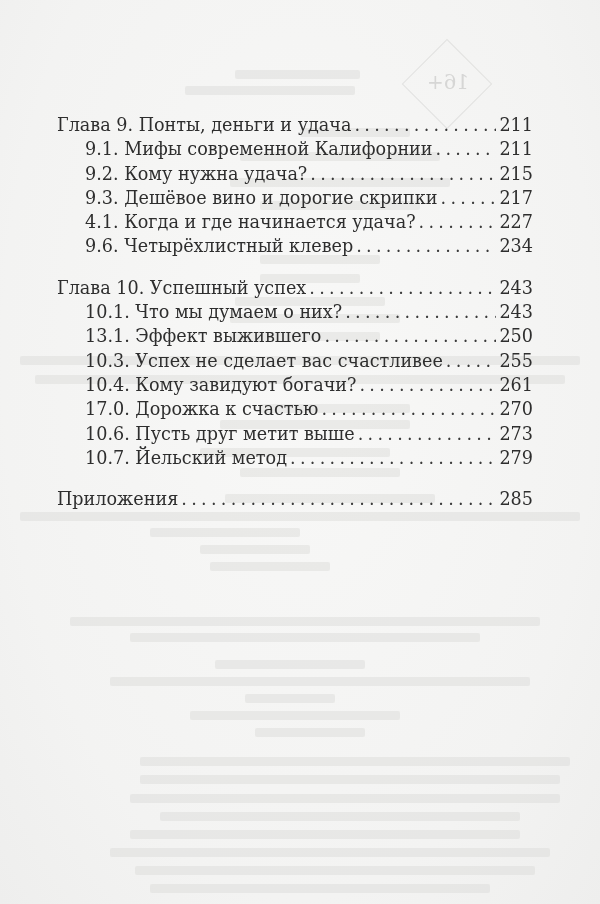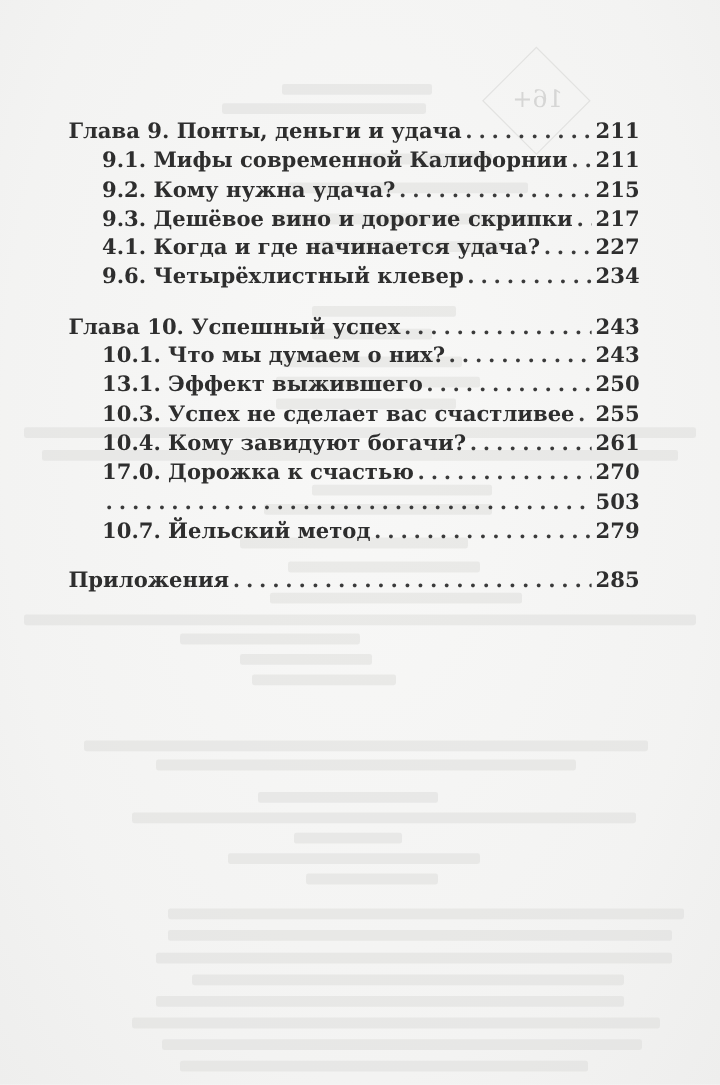--- a/index.html
+++ b/index.html
@@ -55,21 +55,20 @@
       font-size: 20px;
       color: #d6d6d5;
       transform: scaleX(-1);
     }
 
     .toc {
       position: absolute;
       left: 57px;
       top: 98px;
       width: 476px;
-      font-weight: bold;
     }
     .toc-row {
       display: flex;
       align-items: baseline;
       height: 24.3px;
       font-size: 17.6px;
       line-height: 24.3px;
       white-space: nowrap;
     }
     .toc-row.sub {
@@ -87,20 +86,21 @@
     }
     .toc-leader::before {
       content: ". . . . . . . . . . . . . . . . . . . . . . . . . . . . . . . . . . . . . . . . . . . . . . . . . . . . . . . . . . . . . . . . . . . . . . . .";
       letter-spacing: 0;
       word-spacing: -1.3px;
     }
     .toc-page {
       flex: 0 0 auto;
       text-align: right;
       min-width: 32px;
+      margin-top: 15px;
     }
     .gap {
       height: 17px;
     }
   </style>
 </head>
 <body>
 
 <div class="page">
 
@@ -206,22 +206,23 @@
       <span class="toc-title">10.4. Кому завидуют богачи?</span>
       <span class="toc-leader"></span>
       <span class="toc-page">261</span>
     </div>
     <div class="toc-row sub">
       <span class="toc-title">17.0. Дорожка к счастью</span>
       <span class="toc-leader"></span>
       <span class="toc-page">270</span>
     </div>
     <div class="toc-row sub">
-      <span class="toc-leader"></span>
-      <span class="toc-page">503</span>
+      <span class="toc-title">10.6. Пусть друг метит выше</span>
+      <span class="toc-leader"></span>
+      <span class="toc-page">273</span>
     </div>
     <div class="toc-row sub">
       <span class="toc-title">10.7. Йельский метод</span>
       <span class="toc-leader"></span>
       <span class="toc-page">279</span>
     </div>
 
     <div class="gap"></div>
 
     <div class="toc-row">

